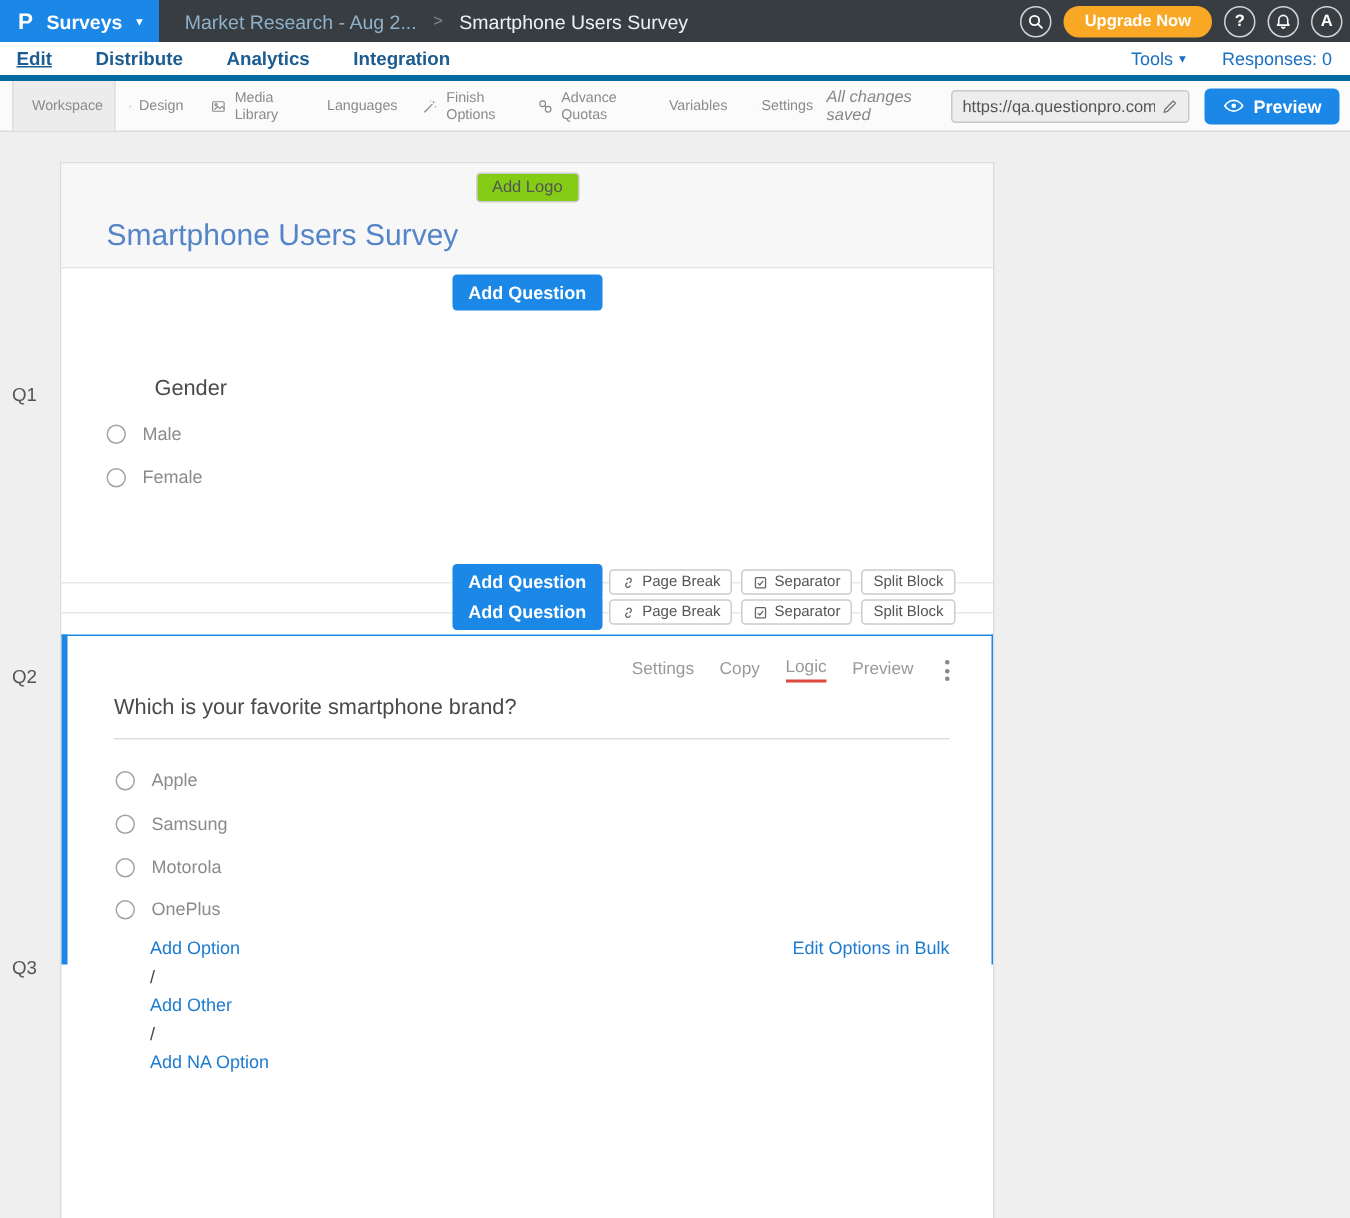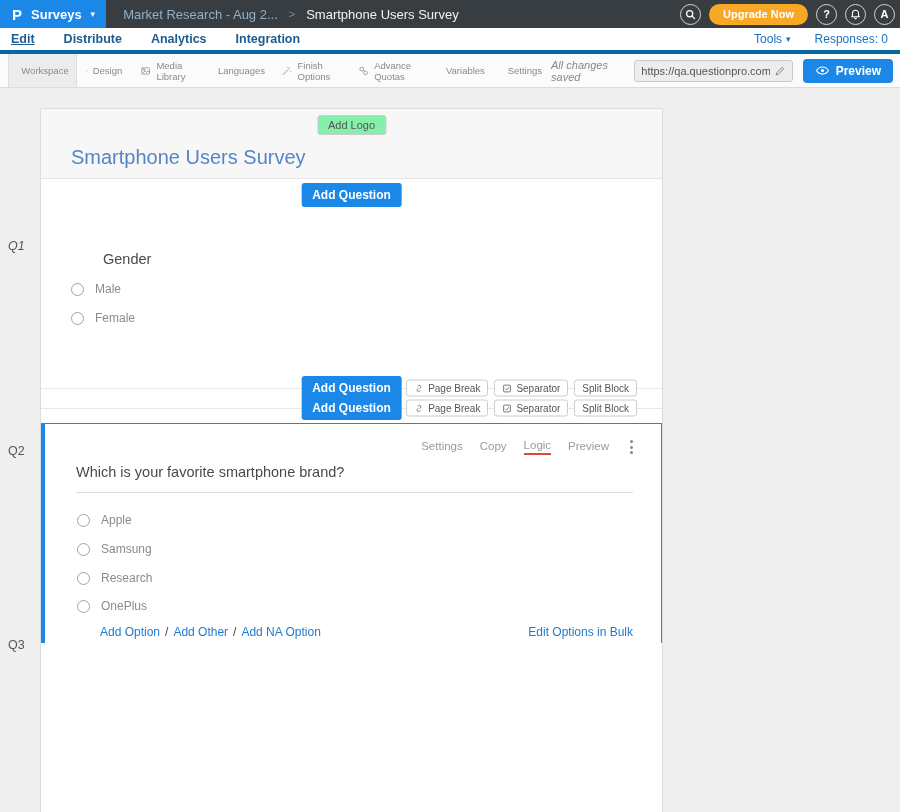--- a/index.html
+++ b/index.html
@@ -57,21 +57,21 @@
     gap:6px; cursor:pointer; border:none; }
 
   
   .main { position:relative; height:724px; background:#efeff0; }
   .qlabel { position:absolute; left:8px; font-size:12.5px; color:#555; }
   .card { position:absolute; left:40px; top:20px; width:623px; height:705px;
     background:#fff; border:1px solid #dcdcdc; }
 
   .band { height:70px; background:#f7f7f8; border-bottom:1px solid #e5e5e5; position:relative; }
   .add-logo { position:absolute; top:6px; left:50%; transform:translateX(-50%);
-    background:#86efac; border:1px solid #ccc; border-radius:3px; font-size:11px;
+    background:#84cc16; border:1px solid #ccc; border-radius:3px; font-size:11px;
     color:#555; padding:3px 10px; cursor:pointer; }
   .survey-title { position:absolute; left:30px; bottom:9px; font-size:20px; color:#5585c7; }
 
   .q-section { position:relative; background:#fff; }
   #q1-section { height:199px; }
   #q2-section { height:170px; }
   .add-q { background:#1b87e6; color:#fff; font-size:12px; font-weight:bold;
     padding:5px 11px; border-radius:3px; cursor:pointer; border:none; white-space:nowrap; }
   #q1-section .add-q { position:absolute; left:50%; transform:translateX(-50%); top:4px; }
   .q-text { position:absolute; left:30px; font-size:14.5px; color:#4a4a4a; }
@@ -97,21 +97,21 @@
     border-left:4px solid #1b87e6; }
   .q3-menu { position:absolute; top:14px; right:24px; display:flex; align-items:center; gap:17px; }
   .q3-menu-item { font-size:11.5px; color:#9a9a9a; cursor:pointer; padding-bottom:2px; }
   .q3-menu-item.active { border-bottom:2px solid #e0483e; }
   .kebab { display:flex; flex-direction:column; gap:2.5px; cursor:pointer; padding:2px 4px; }
   .kebab i { width:3px; height:3px; border-radius:50%; background:#888; display:block; }
   .q3-text { position:absolute; left:31px; top:40px; font-size:14.5px; color:#4a4a4a; }
   .q3-underline { position:absolute; left:31px; right:28px; top:68px; border-top:1px solid #ddd; }
   .q3-opt-1 { top:89px; } .q3-opt-2 { top:118px; } .q3-opt-3 { top:147px; } .q3-opt-4 { top:175px; }
   .q3-links { position:absolute; left:55px; top:201px; display:flex; align-items:flex-start;
-    gap:5px; font-size:12px; }
+    gap:5px; font-size:12px;flex-direction:column; }
   .q3-link { color:#1e7bd0; cursor:pointer; }
   .link-sep { color:#444; }
   .bulk-link { position:absolute; right:28px; top:201px; font-size:12px; color:#1e7bd0; cursor:pointer; }
 
   .q1-text { top:72px;margin-left:32px; } .q1-opt-1 { top:103px; } .q1-opt-2 { top:132px; }
   .q2-text { top:44px; } .q2-opt-1 { top:74px; } .q2-opt-2 { top:103px; }
 </style>
 </head>
 <body>
 
@@ -237,21 +237,21 @@
       <svg width="15" height="11" viewBox="0 0 16 12" fill="none" stroke="#fff" stroke-width="1.2">
         <path d="M1.5 6s2.4-3.9 6.5-3.9S14.5 6 14.5 6 12.1 9.9 8 9.9 1.5 6 1.5 6z"></path>
         <circle cx="8" cy="6" r="1.7" fill="#fff" stroke="none"></circle>
       </svg>
       <span>Preview</span>
     </button>
   </div>
 </div>
 
 <div class="main">
-  <span class="qlabel" style="top:151px;font-style:italic;">Q1</span>
+  <span class="qlabel" style="top:168px;">Q1</span>
   <span class="qlabel" style="top:356px;">Q2</span>
   <span class="qlabel" style="top:550px;">Q3</span>
 
   <div class="card">
 
     <div class="band">
       <button class="add-logo">Add Logo</button>
       <div class="survey-title">Smartphone Users Survey</div>
     </div>
 
@@ -335,21 +335,21 @@
       <div class="opt q3-opt-1" style="left:32px;">
         <span class="radio"></span>
         <span class="opt-label">Apple</span>
       </div>
       <div class="opt q3-opt-2" style="left:32px;">
         <span class="radio"></span>
         <span class="opt-label">Samsung</span>
       </div>
       <div class="opt q3-opt-3" style="left:32px;">
         <span class="radio"></span>
-        <span class="opt-label">Research</span>
+        <span class="opt-label">Motorola</span>
       </div>
       <div class="opt q3-opt-4" style="left:32px;">
         <span class="radio"></span>
         <span class="opt-label">OnePlus</span>
       </div>
 
       <div class="q3-links">
         <span class="q3-link">Add Option</span>
         <span class="link-sep">/</span>
         <span class="q3-link">Add Other</span>

